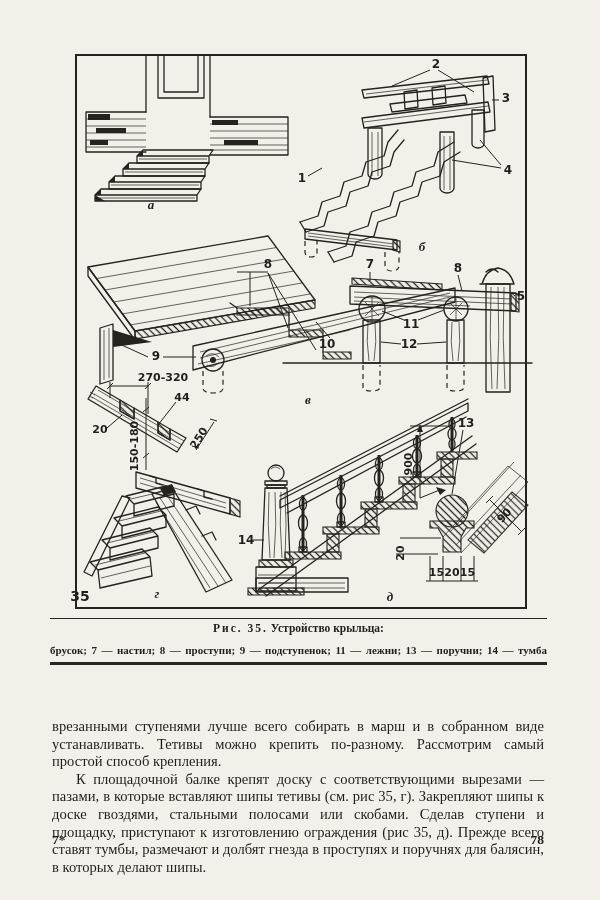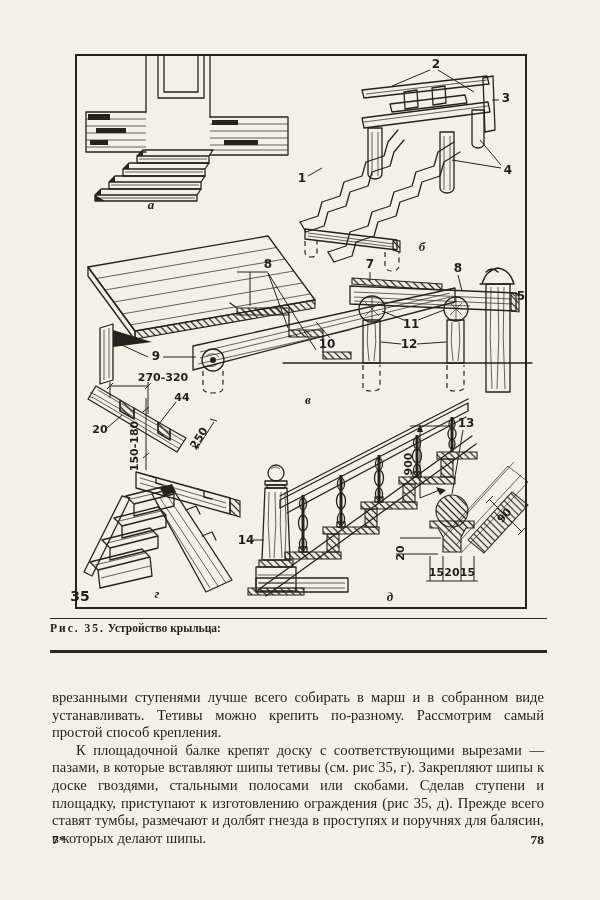--- a/index.html
+++ b/index.html
@@ -13,24 +13,24 @@
   .dash{fill:none;stroke:#26221d;stroke-width:1.2;stroke-dasharray:5 4}
   .dark{fill:#26221d;stroke:none}
   .hat{fill:url(#h);stroke:#26221d;stroke-width:1.1}
   .fl{font:700 12px "DejaVu Sans",sans-serif}
   .fd{font:700 11px "DejaVu Sans",sans-serif}
   .fs{font:italic 700 13px "Liberation Serif",serif}
   .fn{font:700 14px "DejaVu Sans",sans-serif}
   .caption{position:absolute;left:50px;top:618px;width:497px;
            border-top:1.5px solid #2a2621;border-bottom:3px solid #2a2621;
            padding:3px 0 5px 0}
-  .cap-title{text-align:left;font:700 11.5px/13px "Liberation Serif",serif;margin-bottom:10px}
+  .cap-title{text-align:center;font:700 11.5px/13px "Liberation Serif",serif;margin-bottom:10px}
   .cap-title .sp{letter-spacing:2px}
   .cap-line{font:700 11px/11.6px "Liberation Serif",serif;text-align:justify;text-align-last:justify}
-  .bodytext{position:absolute;left:52px;top:689px;width:492px;
+  .bodytext{position:absolute;left:52px;top:718px;width:492px;
             font-size:14.6px;line-height:17.6px;text-align:justify}
   .bodytext p{margin:0}
   .bodytext p.indent{text-indent:24px}
   .footer{position:absolute;left:52px;top:832px;width:492px;font:700 13.5px "Liberation Serif",serif}
   .footer .pg{float:right}
 </style>
 </head>
 <body>
 
 <div class="page">
@@ -279,20 +279,21 @@
     <text class="fd" x="467.5" y="576" text-anchor="middle" font-size="9.5">15</text>
   </g>
 </svg>
 
 
 <div class="caption">
   <div class="cap-title">
     <span class="sp">Рис. 35.</span>
     <span>Устройство крыльца:</span>
   </div>
+  <div class="cap-line">брусок; 7 — настил; 8 — проступи; 9 — подступенок; 11 — лежни; 13 — поручни; 14 — тумба</div>
 </div>
 
 
 <div class="bodytext">
   <p>врезанными ступенями лучше всего собирать в марш и в собранном виде устанавливать. Тетивы можно крепить по-разному. Рассмотрим самый простой способ крепления.</p>
   <p class="indent">К площадочной балке крепят доску с соответствующими вырезами — пазами, в которые вставляют шипы тетивы (см. рис 35, г). Закрепляют шипы к доске гвоздями, стальными полосами или скобами. Сделав ступени и площадку, приступают к изготовлению ограждения (рис 35, д). Прежде всего ставят тумбы, размечают и долбят гнезда в проступях и поручнях для балясин, в которых делают шипы.</p>
 </div>
 
 
 <div class="footer">

